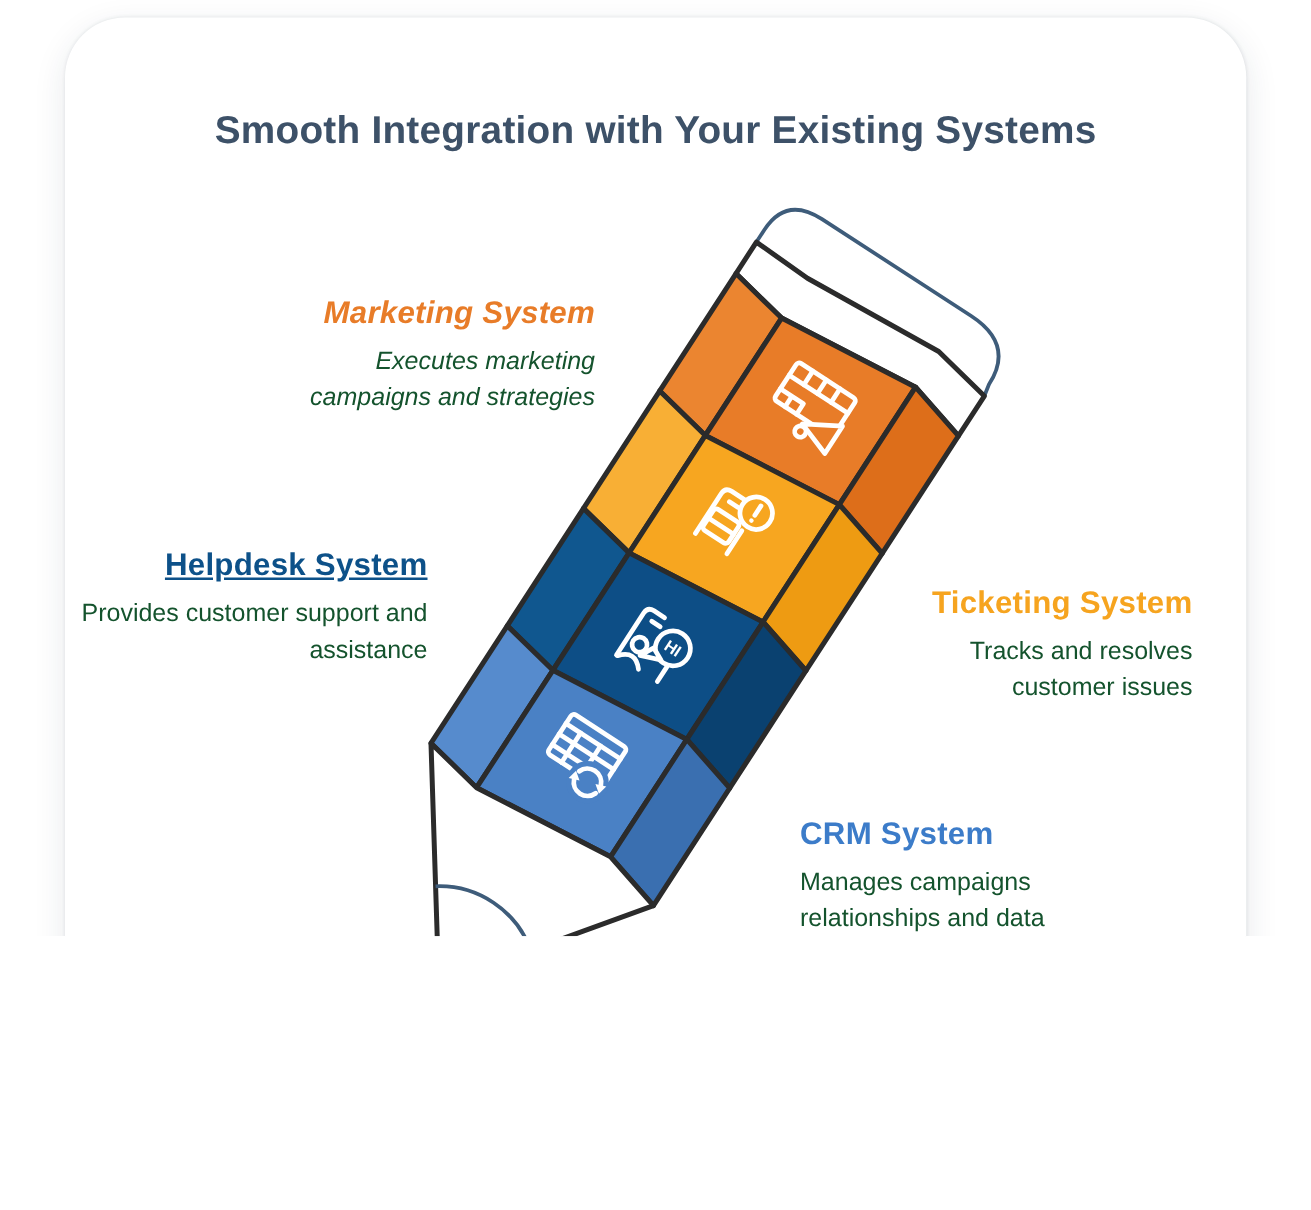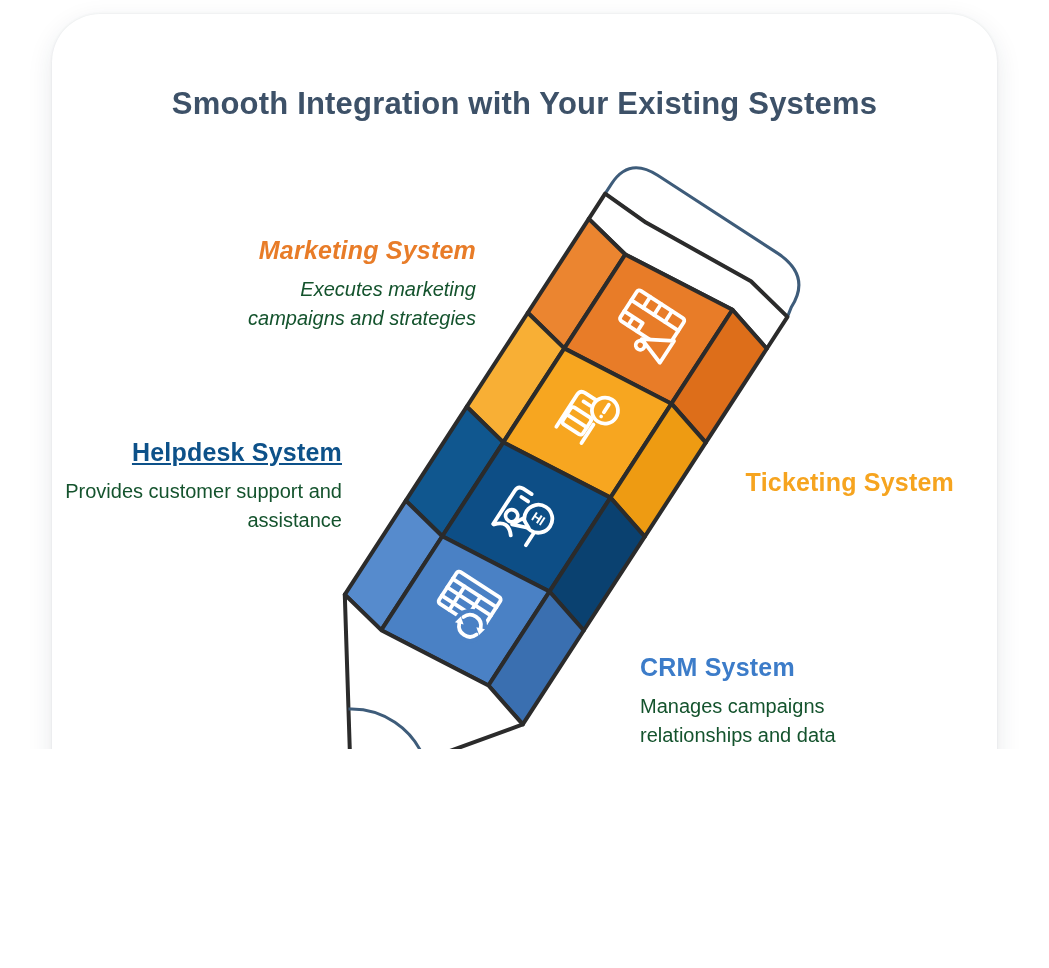--- a/index.html
+++ b/index.html
@@ -109,20 +109,21 @@
     </g>
   </svg>
 
   <div class="sys pos-marketing">
     <div class="sys-h" style="color: rgb(232, 124, 40);">Marketing System</div>
     <div class="sys-d">Executes marketing campaigns and strategies</div>
   </div>
 
   <div class="sys pos-ticketing">
     <div class="sys-h" style="color: rgb(246, 164, 31);">Ticketing System</div>
+    <div class="sys-d">Tracks and resolves customer issues</div>
   </div>
 
   <div class="sys pos-helpdesk">
     <div class="sys-h" style="color: rgb(13, 81, 137); text-decoration: underline;">Helpdesk System</div>
     <div class="sys-d">Provides customer support and assistance</div>
   </div>
 
   <div class="sys pos-crm">
     <div class="sys-h" style="color: rgb(60, 124, 201);">CRM System</div>
     <div class="sys-d">Manages campaigns relationships and data</div>

